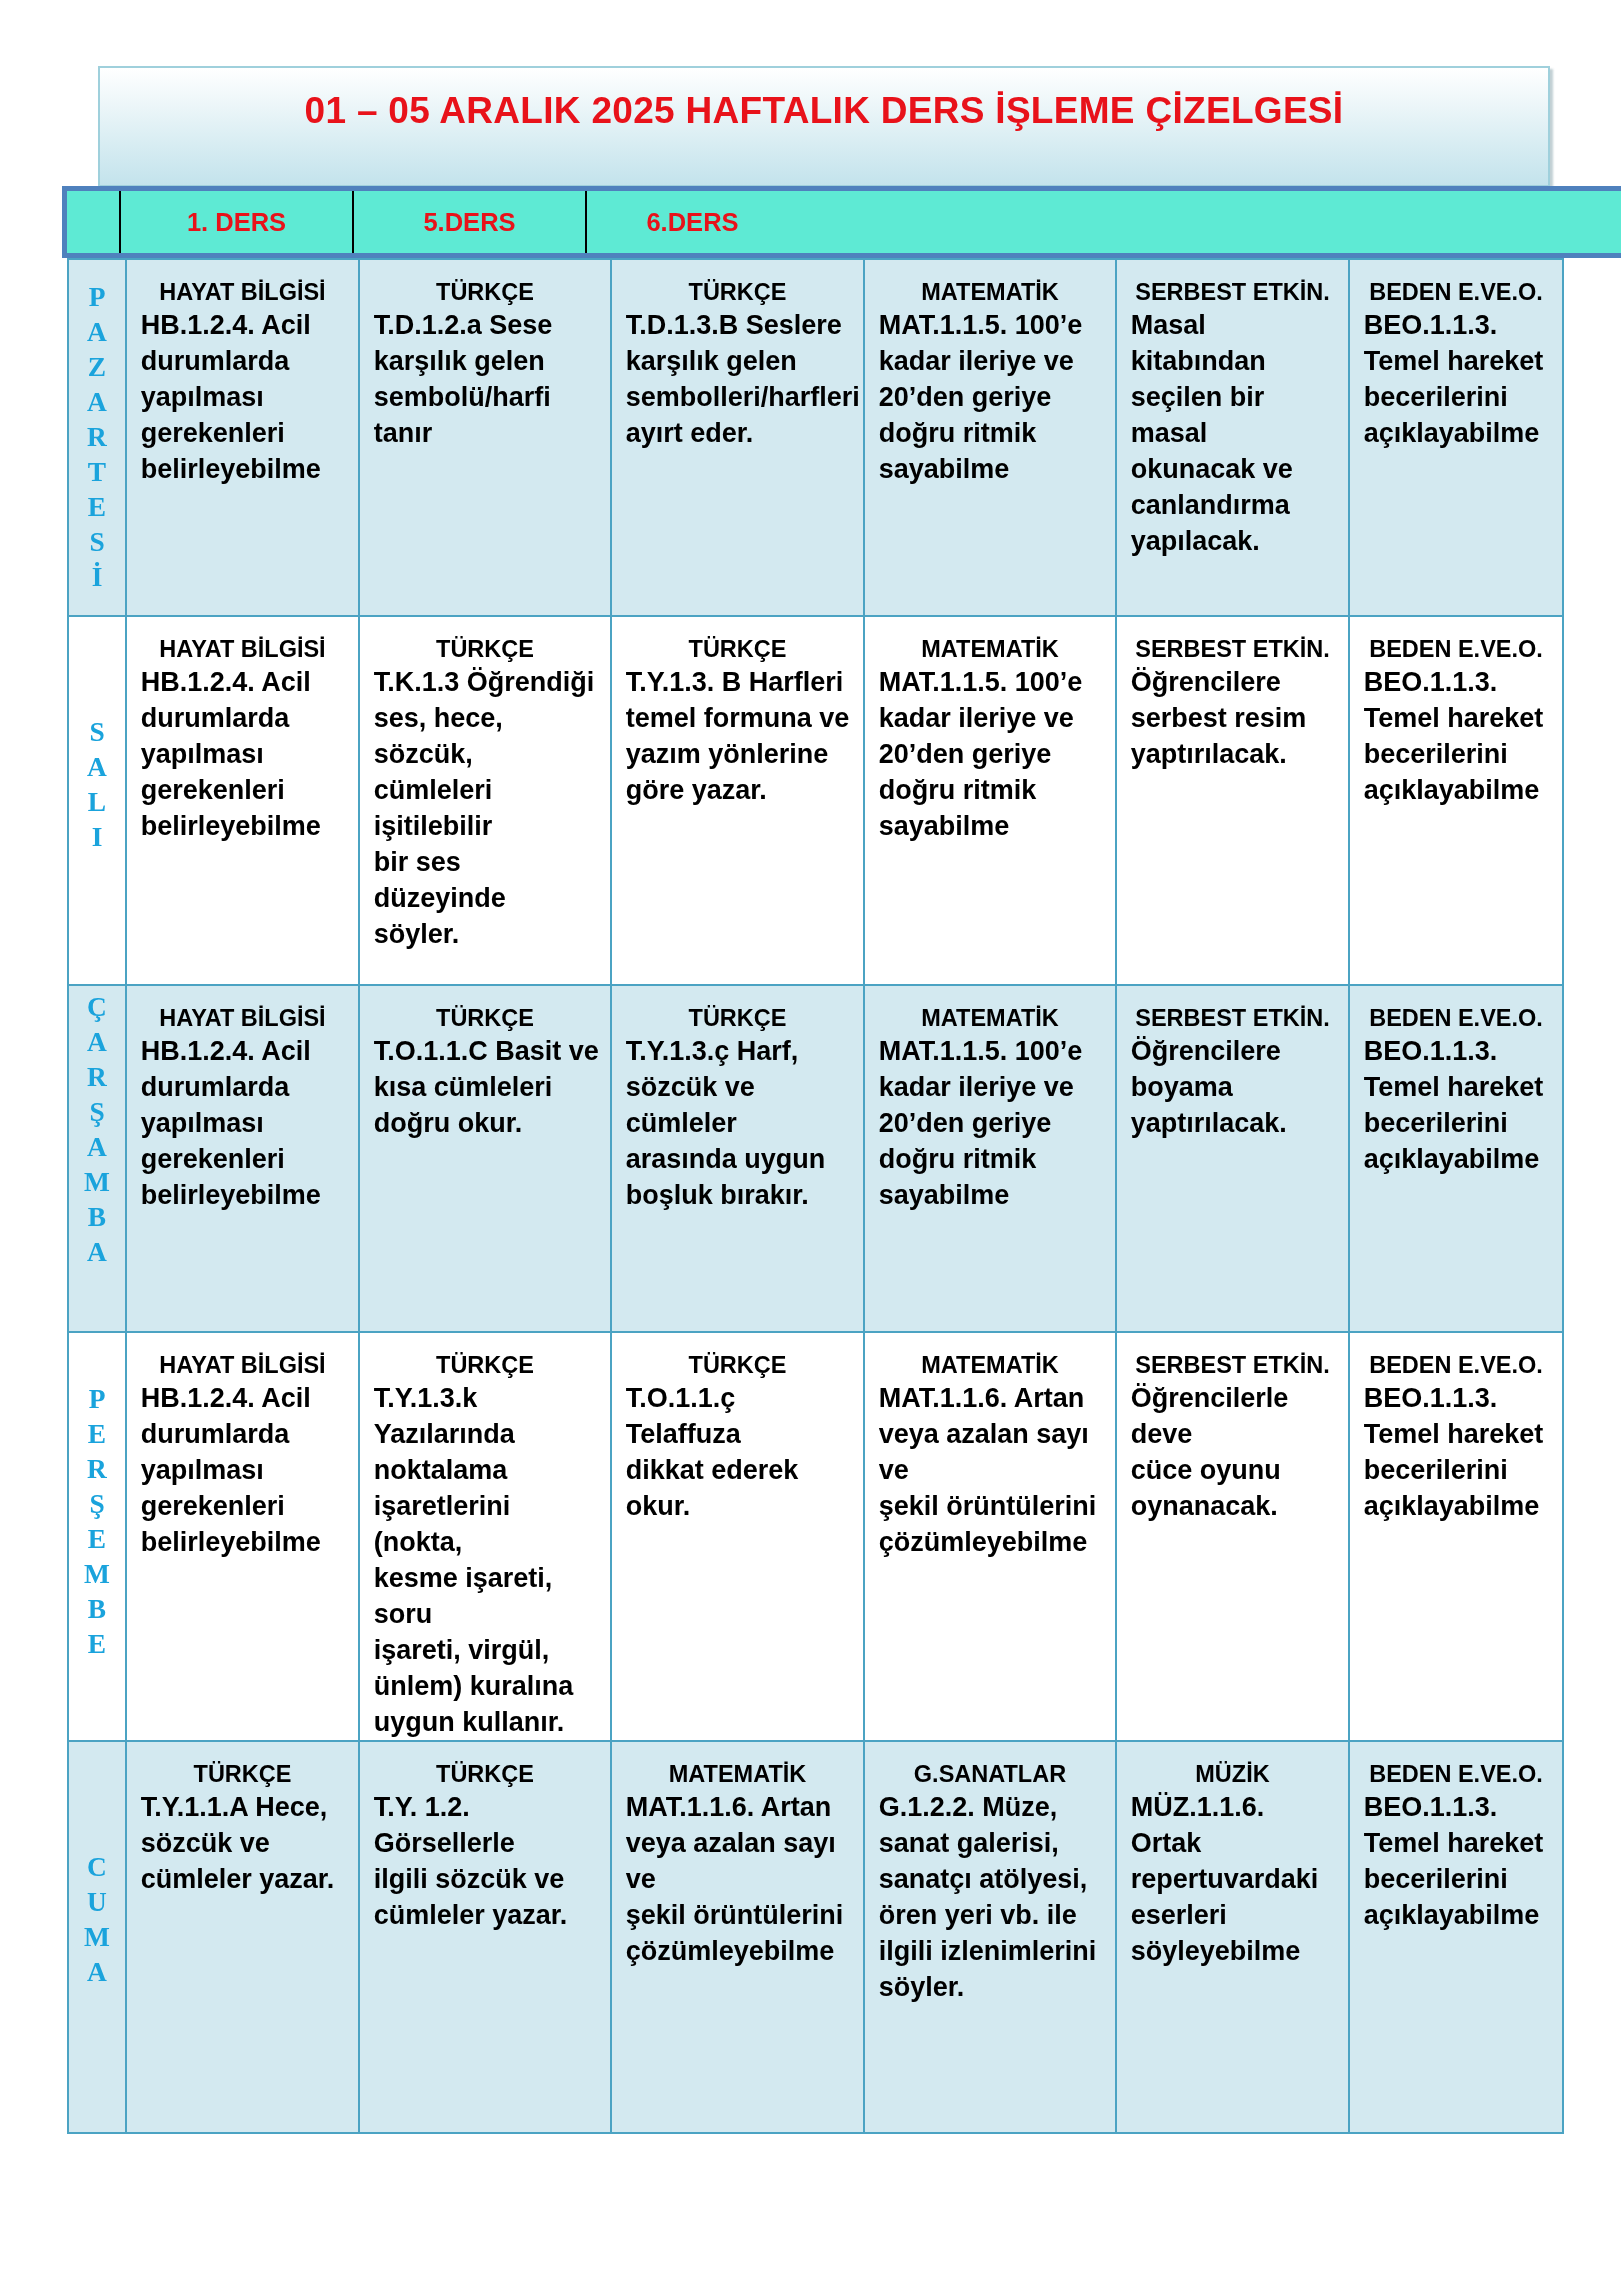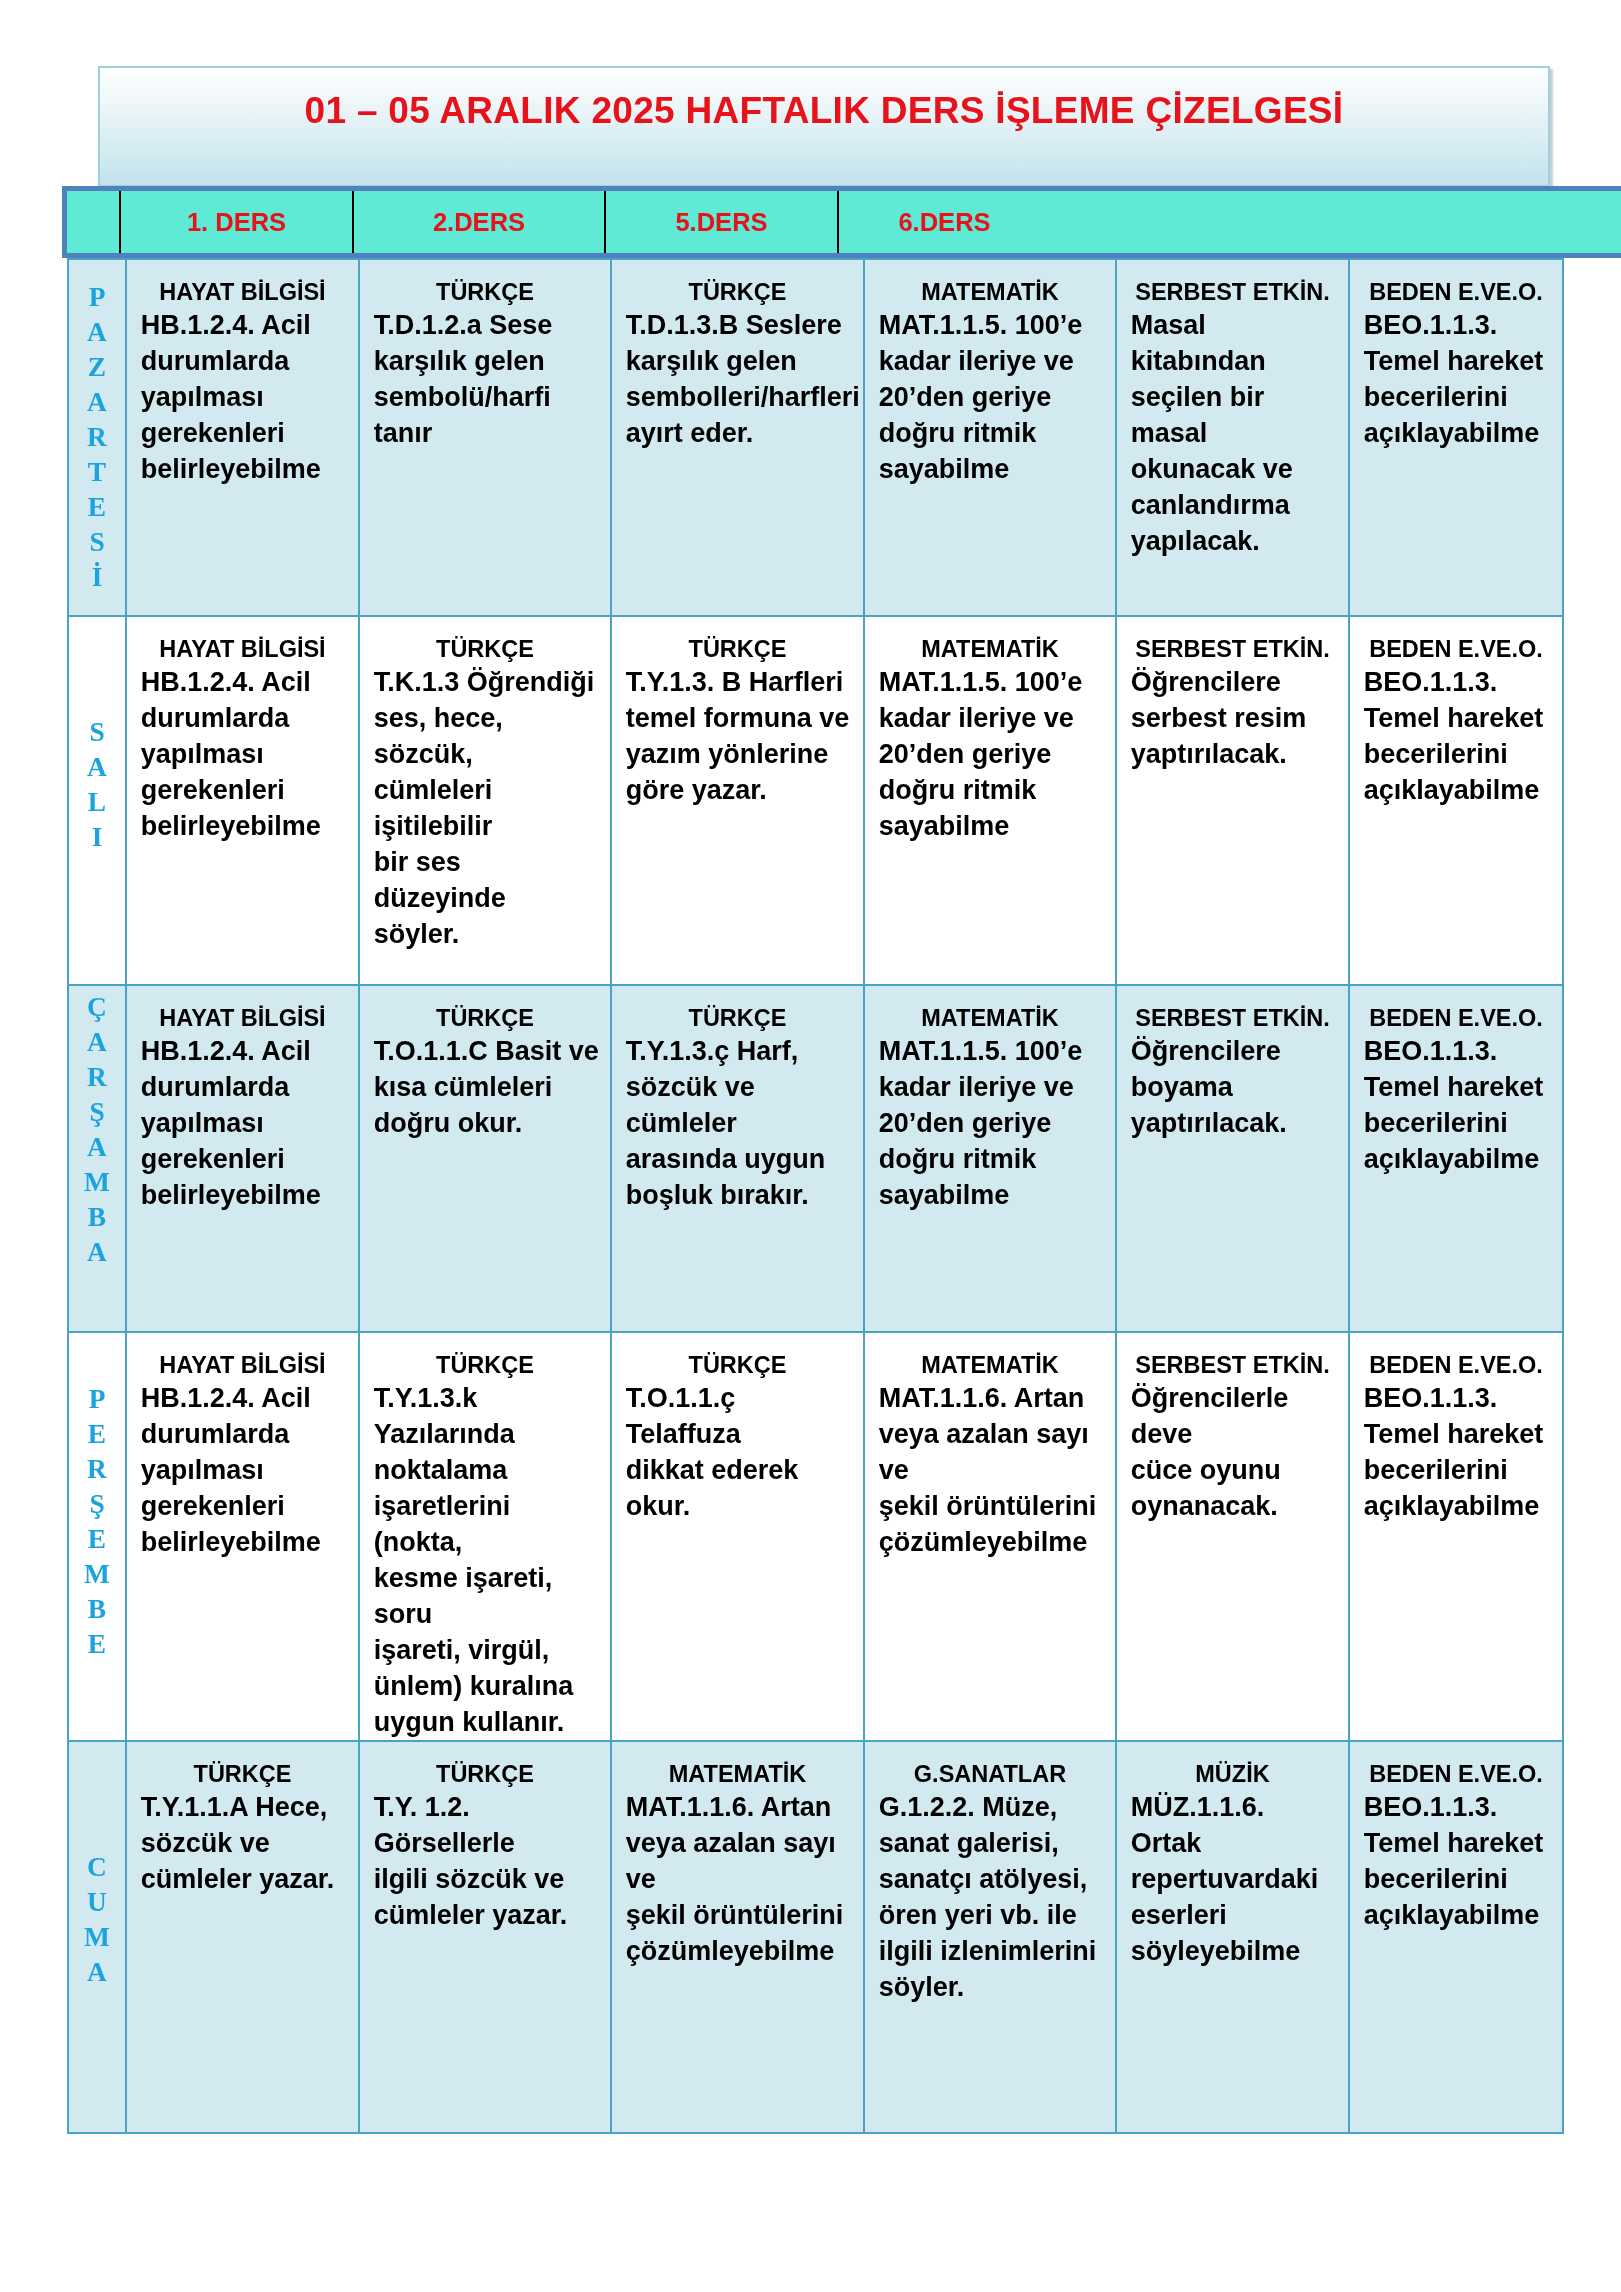--- a/index.html
+++ b/index.html
@@ -59,21 +59,20 @@
 </head>
 <body>
 
 <div class="title-box">
   <div class="title-text">01 – 05 ARALIK 2025 HAFTALIK DERS İŞLEME ÇİZELGESİ</div>
 </div>
 
 <div class="header-bar">
   <div class="hcell first" style="width:52px"></div>
   <div class="hcell" style="width:233px">1. DERS</div>
-  <div class="hcell" style="width:252px">2.DERS</div>
   <div class="hcell" style="width:233px">5.DERS</div>
   <div class="hcell" style="width:213px">6.DERS</div>
 </div>
 
 <table class="grid">
   <colgroup>
     <col style="width:58px">
       <col style="width:233px">
       <col style="width:252px">
     <col style="width:253px">

